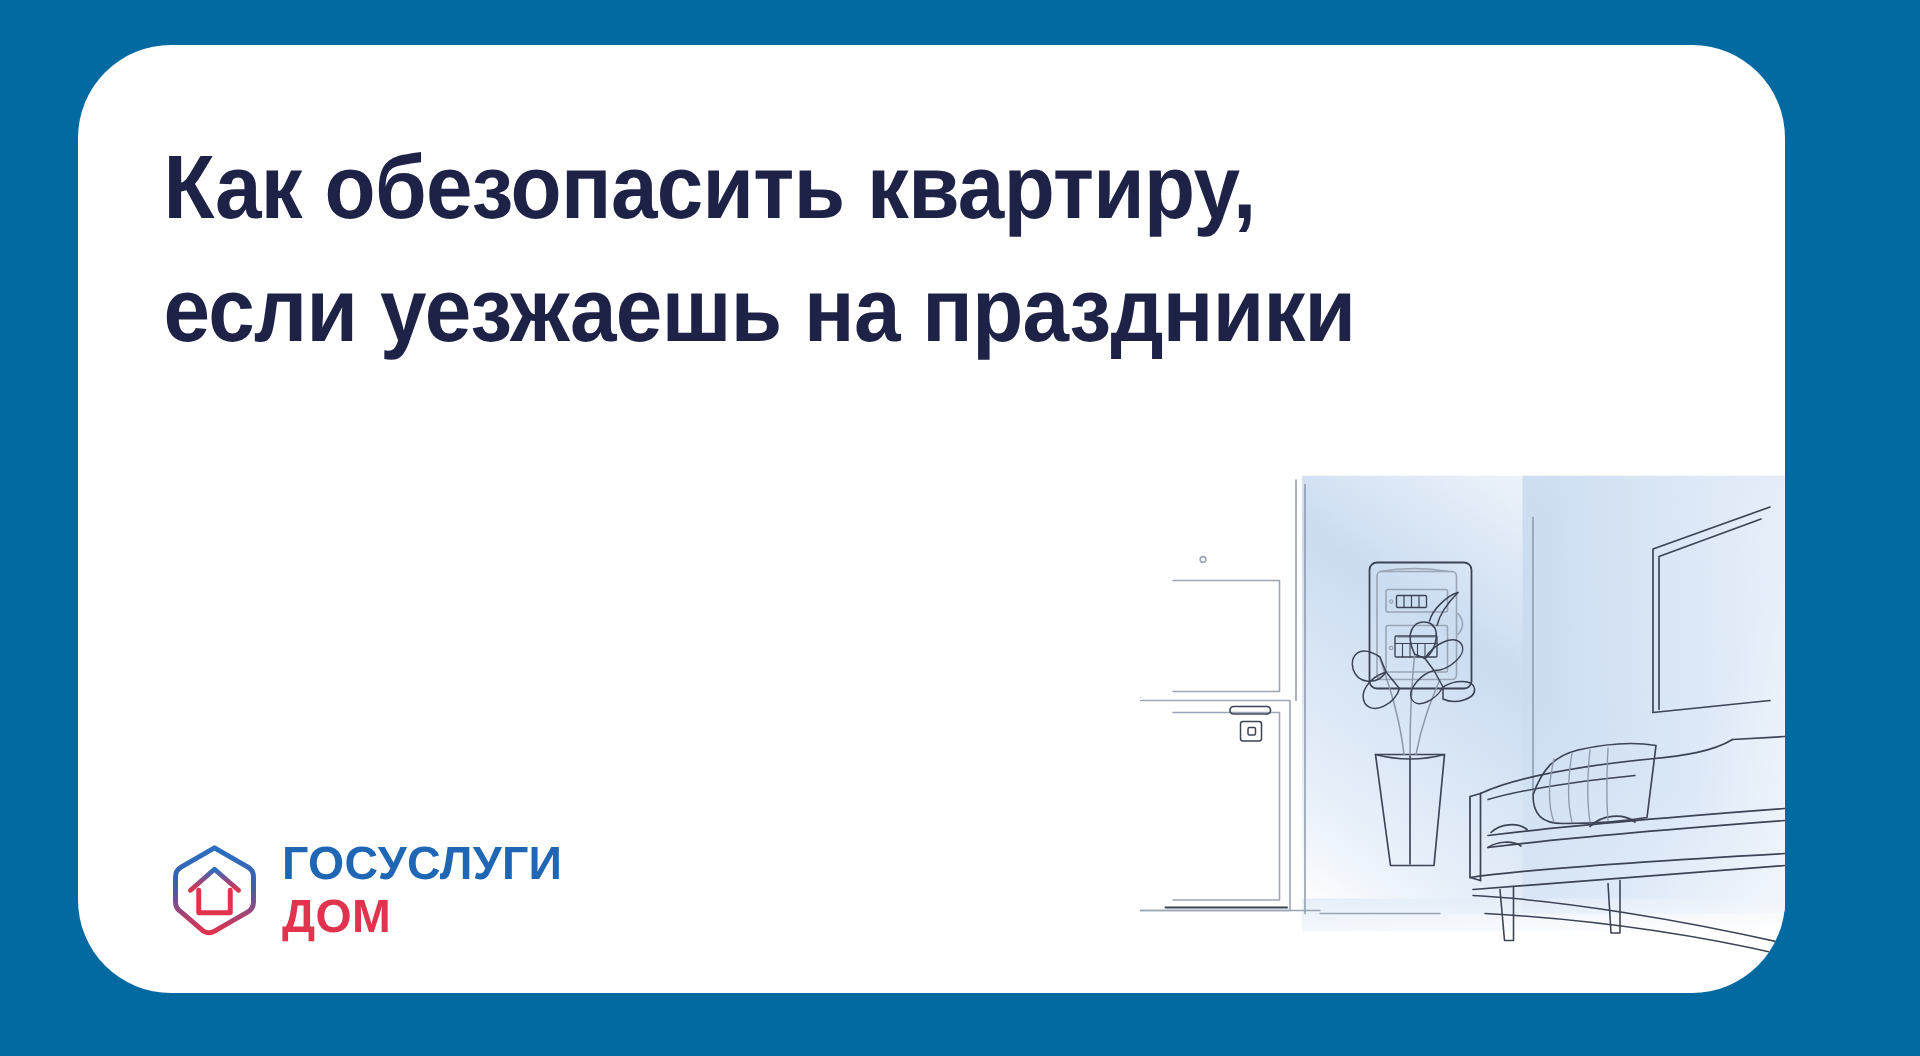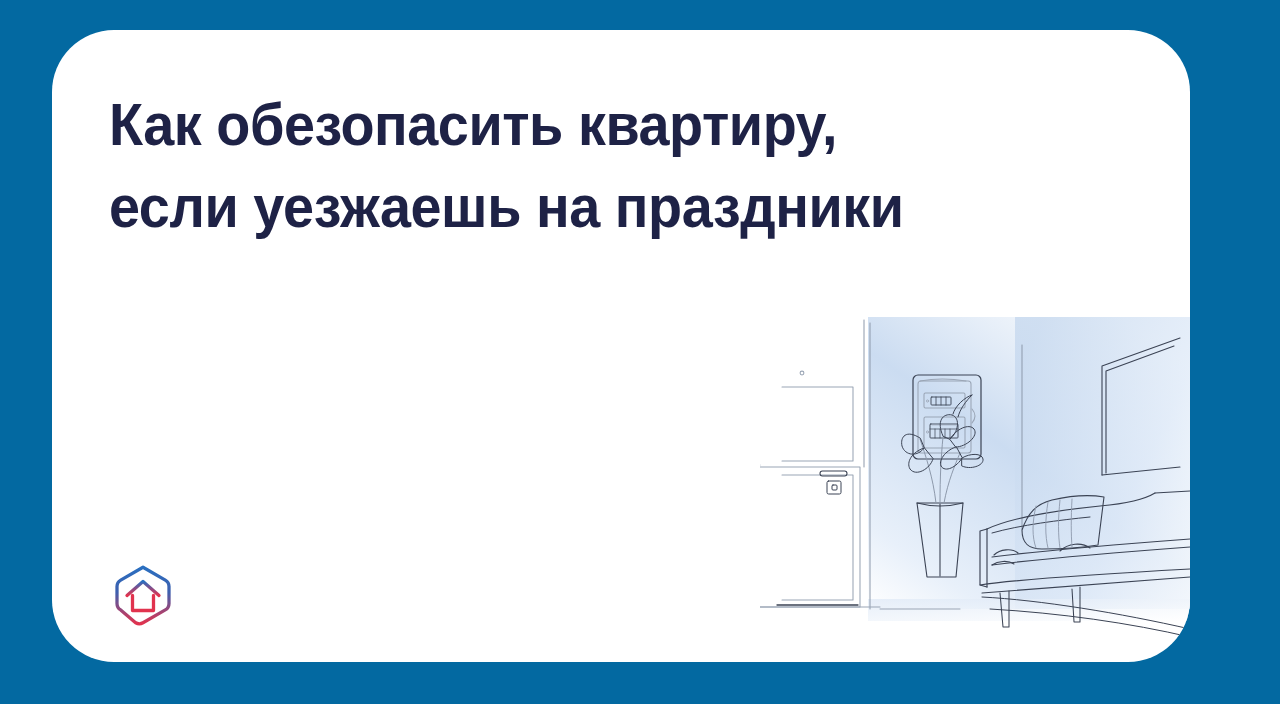--- a/index.html
+++ b/index.html
@@ -305,16 +305,20 @@
           <path d="M31 3.2 L53.3 16.1 C55.6 17.4 57 19.9 57 22.6 L57 39.4
                    C57 42.1 55.6 44.6 53.3 45.9 L31 58.8
                    C28.7 60.1 25.9 60.1 23.6 58.8 L8.7 45.9
                    C6.4 44.6 5 42.1 5 39.4 L5 22.6
                    C5 19.9 6.4 17.4 8.7 16.1 Z" fill="none" stroke="url(#hexGrad)" stroke-width="3.3" stroke-linejoin="round"></path>
           <path d="M15 31.5 L31 17.5 L47 31.5" fill="none" stroke="url(#houseGrad)" stroke-width="3.3" stroke-linecap="round" stroke-linejoin="round"></path>
           <path d="M41.5 23 L41.5 36" fill="none" stroke="url(#houseGrad)" stroke-width="3.3" stroke-linecap="round"></path>
           <path d="M20.5 31.5 L20.5 46.5 L41.5 46.5 L41.5 31.5" fill="none" stroke="#e1334e" stroke-width="3.3" stroke-linecap="round" stroke-linejoin="round"></path>
         </svg>
       </span>
+      <span class="wordmark">
+        <span class="wm-top">ГОСУСЛУГИ</span>
+        <span class="wm-bot">ДОМ</span>
+      </span>
     </div>
 
   </div>
 </div>
 
 </body></html>

